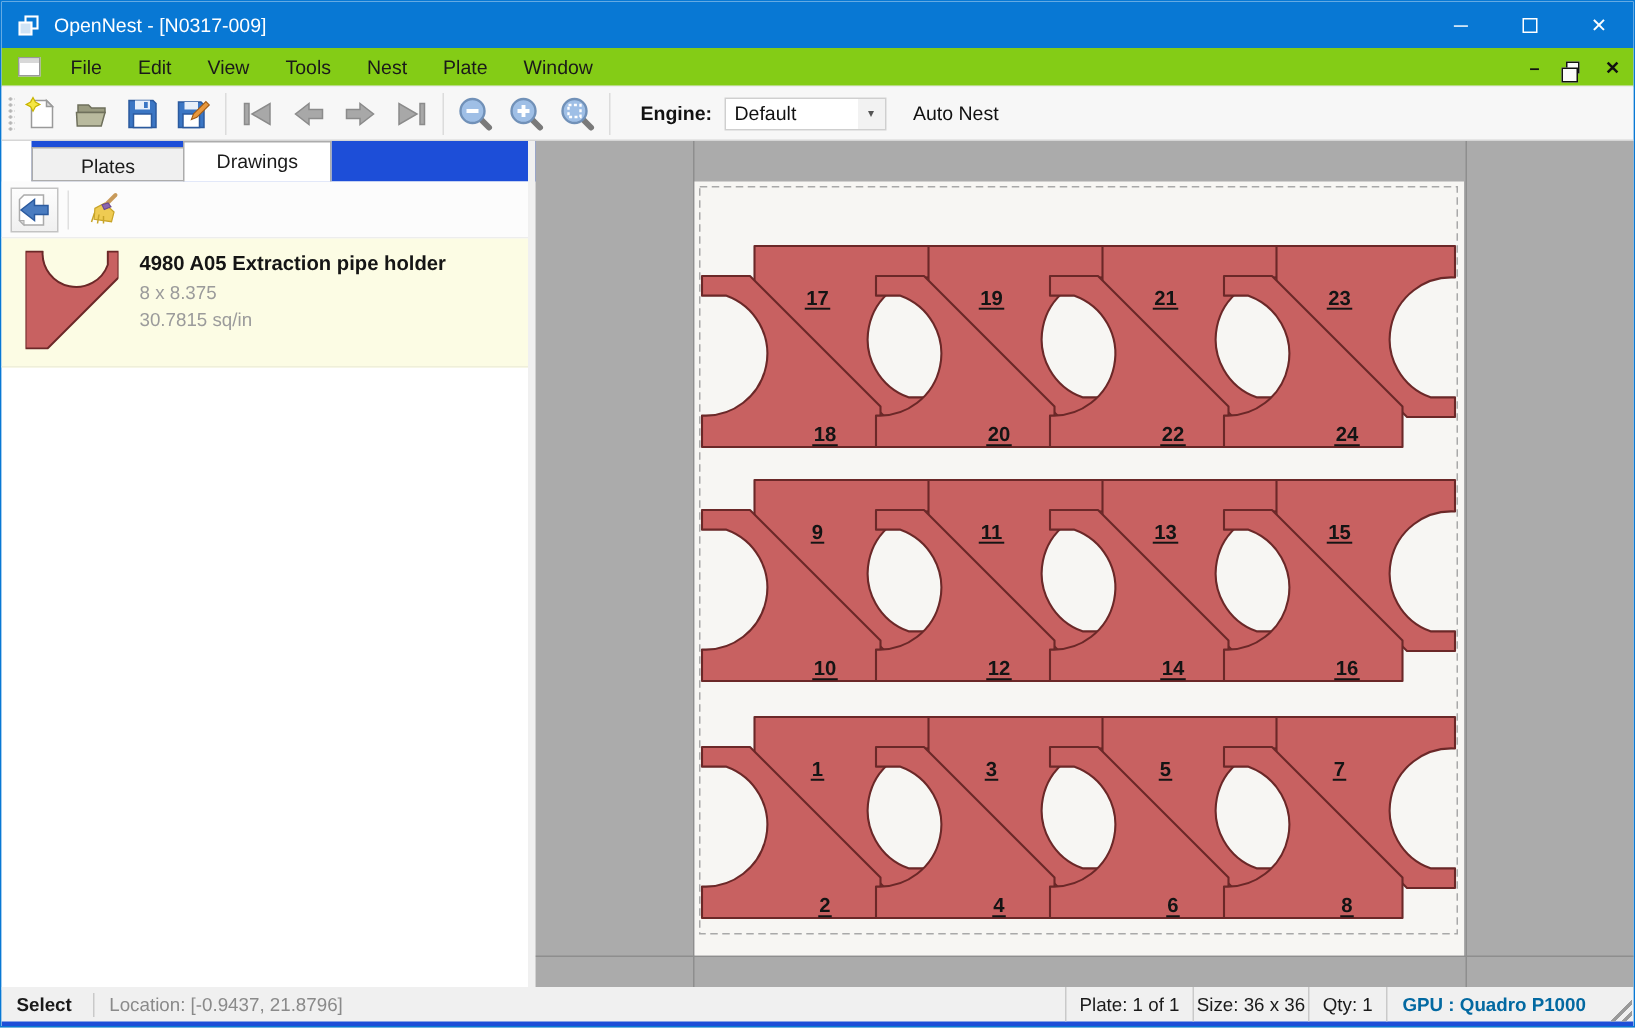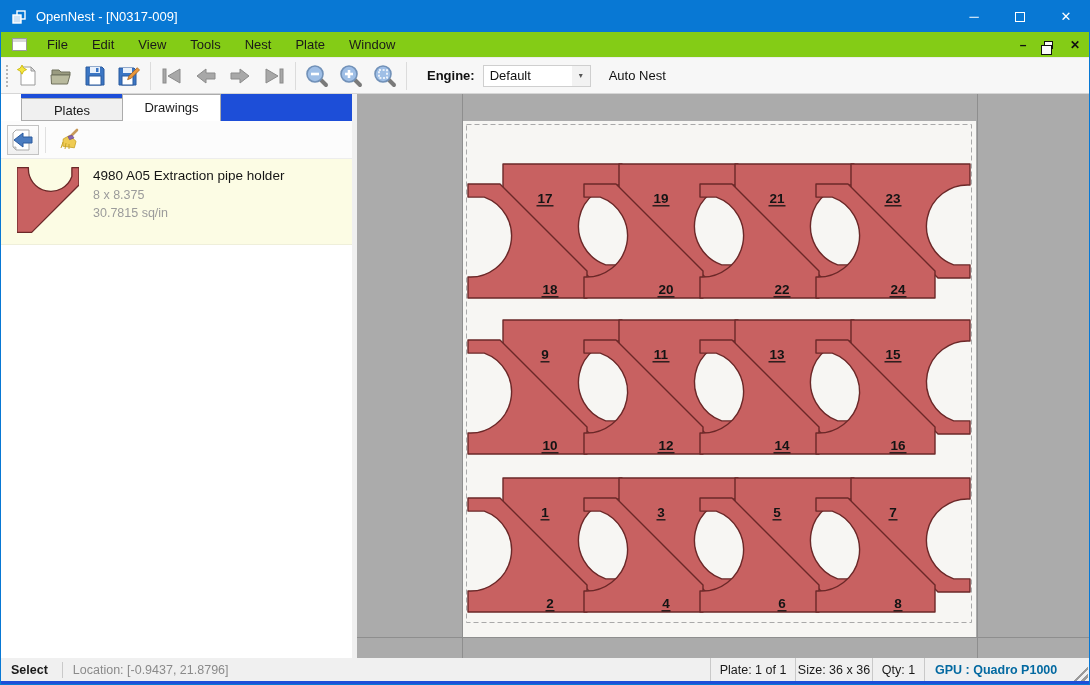--- a/index.html
+++ b/index.html
@@ -46,21 +46,21 @@
   .tabstrip .rest { flex:1; height:1px; }
 
   .panel-toolbar { position:absolute; left:0; top:27px; width:100%; height:38px; background:#FCFCFC; border-bottom:1px solid #EDEDED; display:flex; align-items:center; padding-left:6px; }
   .pt-btn { width:32px; height:30px; display:flex; align-items:center; justify-content:center; }
   .pt-btn.framed { border:1px solid #C3C3C3; background:linear-gradient(#fdfdfd,#f0f0f0); }
   .pt-sep { width:1px; height:26px; background:#E0E0E0; margin:0 6px; }
 
   .drawing-item { position:absolute; left:0; top:65px; width:100%; height:86px; background:#FCFCE4; border-bottom:1px solid #EFEFDA; display:flex; }
   .thumb { margin:8px 14px 0 16px; }
   .item-text { padding-top:9px; }
-  .item-title { font-size:13.5px; font-weight:normal; color:#151515; margin-bottom:3px; }
+  .item-title { font-size:13.5px; font-weight:bold; color:#151515; margin-bottom:3px; }
   .item-meta { font-size:12.5px; color:#9B9B9B; line-height:18px; }
 
   
   .canvas { position:absolute; left:356px; top:0; width:734px; height:566px; background:#ABABAB; overflow:hidden; }
   .guide-v { position:absolute; top:0; width:1px; height:100%; background:#8E8E8E; }
   .guide-h { position:absolute; left:0; width:100%; height:1px; background:#8E8E8E; top:543px; }
   .page { position:absolute; left:106px; top:27px; width:513px; height:516px; background:#F7F6F3; }
 
   
   .statusbar { position:absolute; left:0; bottom:0; width:100%; height:26px; background:#F0F0F0; border-bottom:3px solid #1d4ed8; display:flex; align-items:center; font-size:12.5px; color:#1a1a1a; }

